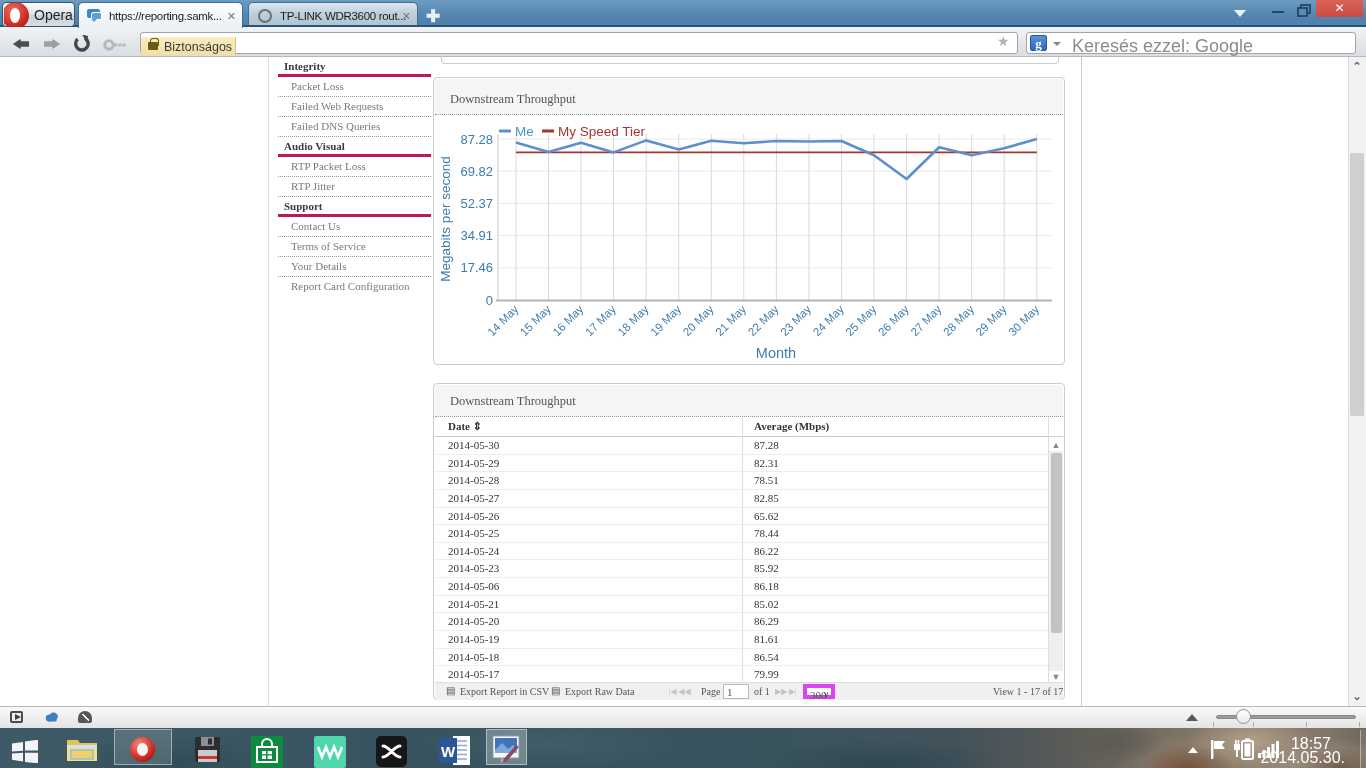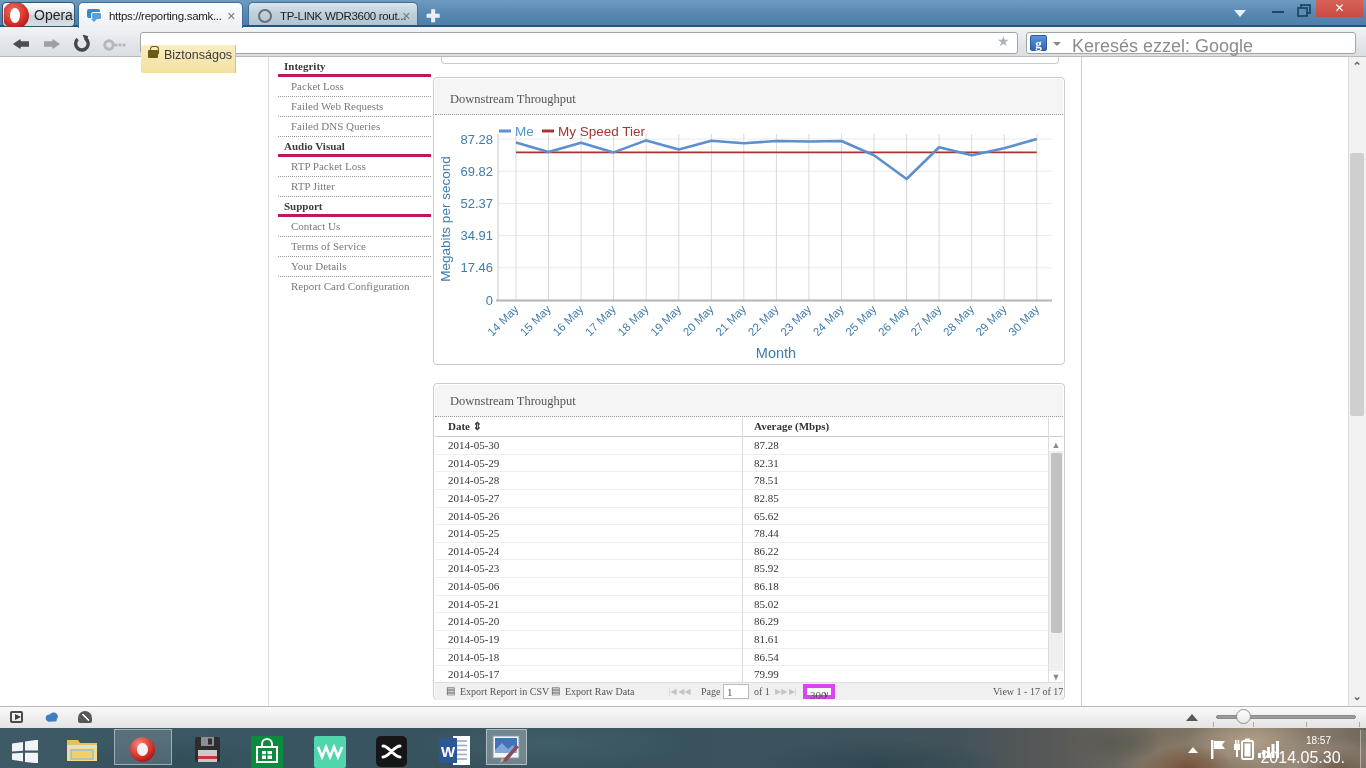--- a/index.html
+++ b/index.html
@@ -33,21 +33,21 @@
 #chev { left:1234px; top:10px; width:0; height:0; border:6px solid transparent; border-top:7px solid #e8f1f7; }
 .winbtn { top:0; text-align:center; }
 #btn-min { left:1272px; top:10.5px; width:12px; height:2.6px; background:#1c4868; }
 #btn-max { left:1297px; top:3px; }
 #btn-close { left:1316px; width:47px; height:17px; background:linear-gradient(#d66258,#cb4b43); color:#fff; font-size:12px; line-height:16px; }
 
 
 #toolbar { left:0; top:27px; width:1366px; height:30px;
   background:linear-gradient(#f2f3f5,#e4e7ea 55%,#dcе0e4); border-bottom:1px solid #b6babe; background:linear-gradient(#f2f3f5,#e3e6ea 55%,#dadee2); }
 #adrfield { left:140px; top:32px; width:878px; height:22px; background:#fff; border:1px solid #a0a5aa; border-radius:3px; }
-#secbadge { position:absolute; left:0px; top:12px; width:95px; height:28px; background:linear-gradient(#f9edc2,#f2e0a2); border-right:1px solid #d6c180; border-radius:2px 0 0 2px; }
+#secbadge { position:absolute; left:0px; top:4px; width:95px; height:18px; background:linear-gradient(#f9edc2,#f2e0a2); border-right:1px solid #d6c180; border-radius:2px 0 0 2px; }
 #secbadge span { position:absolute; left:23px; top:3px; font-size:12.5px; color:#3a3a3a; }
 #padlock { position:absolute; left:7px; top:5px; width:10px; height:8px; background:#6b5a14; border-radius:1px; }
 #padlock:before { content:""; position:absolute; left:1.5px; top:-4px; width:7px; height:7px; border:1.5px solid #6b5a14; border-bottom:none; border-radius:3px 3px 0 0; }
 #urltext { position:absolute; left:104px; top:3px; font-size:13px; color:#2b2b2b; white-space:nowrap; }
 #urltext .gray { color:#9a9a9a; }
 #star { left:997px; top:33px; font-size:14px; color:#adb3b8; }
 #searchfield { left:1026px; top:32px; width:330px; height:22px; background:#fff; border:1px solid #a0a5aa; border-radius:3px; }
 #searchfield .gtxt { position:absolute; left:45px; top:3px; font-size:18px; color:#8c8c8c; }
 #gicon { position:absolute; left:3px; top:2px; width:17px; height:16px; background:linear-gradient(#5b93d8,#3268b4); border:1px solid #2a59a0; border-radius:2px; color:#fff; font-size:13px; text-align:center; line-height:15px; font-weight:bold; font-family:"Liberation Serif",serif; }
 #gdrop { position:absolute; left:26px; top:9px; width:0; height:0; border:4px solid transparent; border-top-color:#888; }
@@ -473,21 +473,21 @@
   </svg>
   <svg class="trayico" style="left:1258px;top:740px;" width="22" height="18">
     <g fill="#fff">
       <rect x="0" y="13" width="3" height="5"></rect>
         <rect x="4.5" y="10" width="3" height="8"></rect>
       <rect x="9" y="7" width="3" height="11"></rect>
         <rect x="13.5" y="4" width="3" height="14"></rect>
       <rect x="18" y="1" width="3" height="17"></rect>
     </g>
   </svg>
-  <div class="abs" style="right:35px;top:735px;color:#fff;font-size:10px;text-align:right;">18:57</div>
+  <div class="abs" style="right:35px;top:735px;color:#fff;font-size:16px;text-align:right;">18:57</div>
   <div class="abs" style="right:21px;top:749px;color:#fff;font-size:16px;text-align:right;">2014.05.30.</div>
   <div id="showdesk"></div>
 
   <div class="abs" style="left:10px;top:711px;width:13px;height:12px;border:2px solid #4a4a4a;border-radius:2px;"></div>
   <div class="abs" style="left:15px;top:714px;width:0;height:0;border:3.5px solid transparent;border-left:6px solid #3e3e3e;"></div>
   <svg class="abs" style="left:44px;top:711px;" width="16" height="11" viewBox="0 0 20 14">
     <ellipse cx="7" cy="9" rx="5" ry="4.5" fill="#3f7fc1"></ellipse>
     <ellipse cx="12" cy="7" rx="5.5" ry="5" fill="#3f7fc1"></ellipse>
     <rect x="4" y="9" width="12" height="4.5" rx="2" fill="#3f7fc1"></rect>
   </svg>

